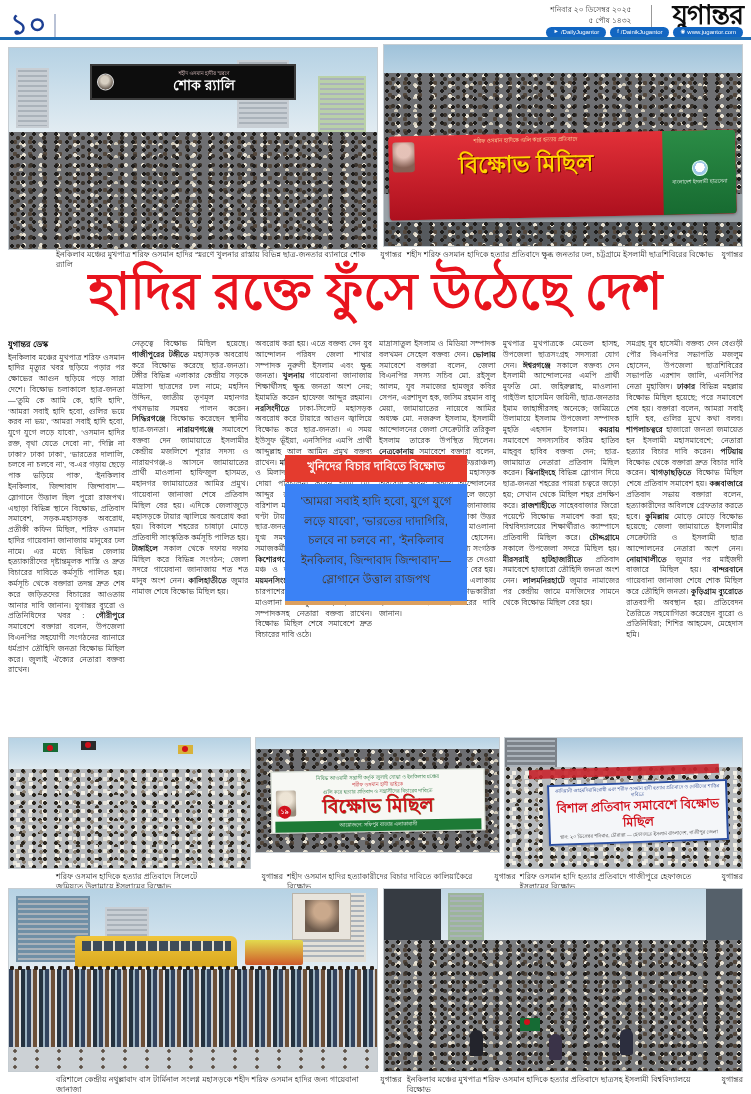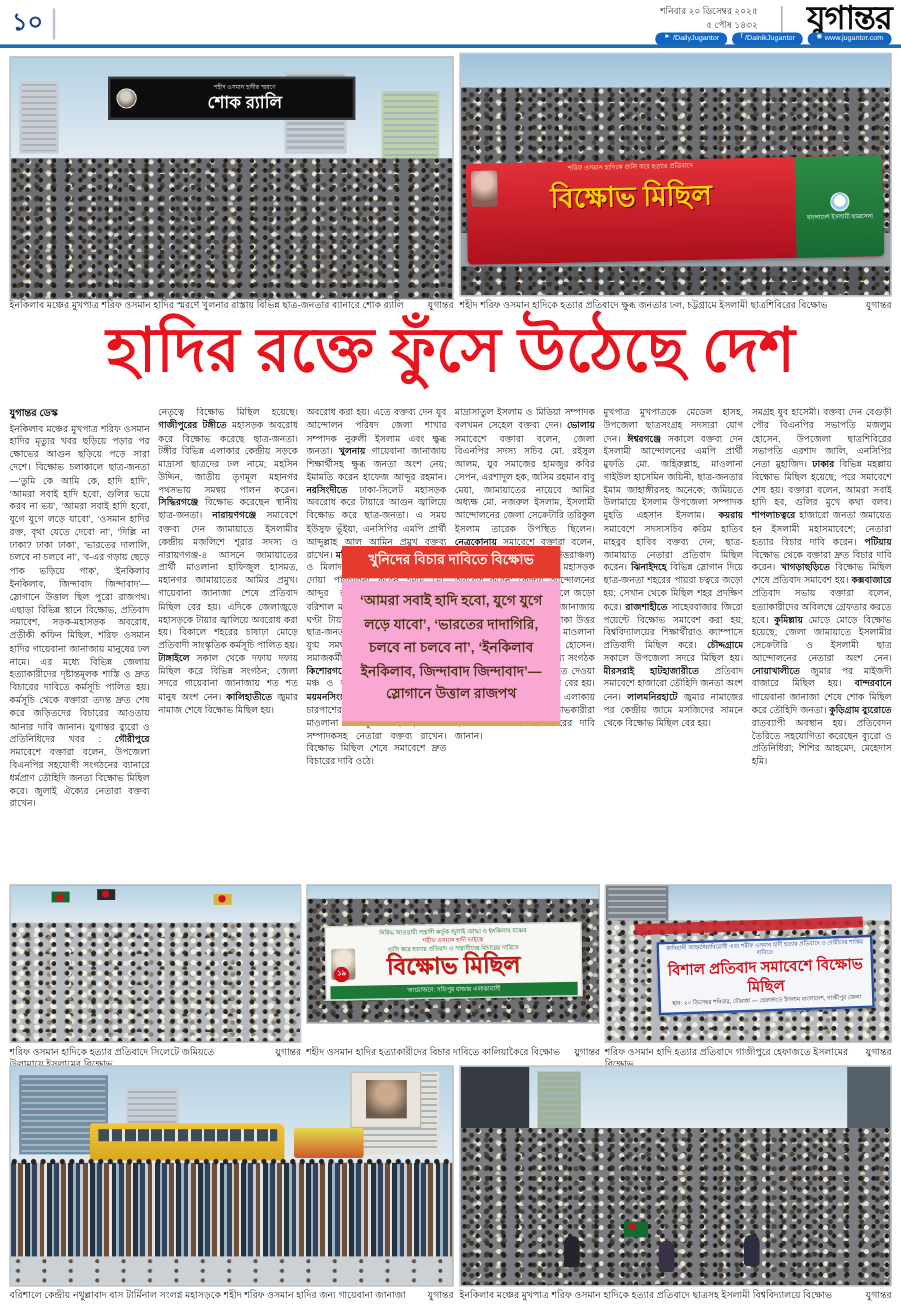--- a/index.html
+++ b/index.html
@@ -2,21 +2,21 @@
 <html><head>
 <meta charset="utf-8">
 <style>
   * { margin:0; padding:0; box-sizing:border-box; }
   html,body { width:751px; }
   body { height:1094px; position:relative; background:#fff; font-family:"Liberation Sans", sans-serif; color:#1c1c1c; overflow:hidden; }
 
   
   .header { position:absolute; top:0; left:0; width:751px; height:36px; }
   .hdr-left { position:absolute; left:10px; top:3px; display:flex; align-items:center; gap:8px; }
-  .pagenum { font-size:20px; font-weight:bold; color:#1c3f93; }
+  .pagenum { font-size:28px; font-weight:bold; color:#1c3f93; }
   .hdr-div { width:2px; height:26px; background:#b9c2d6; }
   .section-box { background:#14265c; color:#fff; font-weight:bold; font-size:22px; line-height:1; padding:4px 18px 7px; border-radius:2px; }
   .hdr-right { position:absolute; right:8px; top:2px; display:flex; align-items:center; gap:20px; }
   .dates { text-align:right; font-size:7.5px; line-height:1.35; color:#333; }
   .hdr-div2 { width:1px; height:22px; background:#999; }
   .logo { font-size:27px; font-weight:900; color:#0d0d0d; letter-spacing:-1px; line-height:1; }
   .badges { position:absolute; right:8px; top:27px; display:flex; gap:4px; }
   .badge { background:#1266c2; color:#fff; font-size:6px; line-height:1; padding:2px 7px 3px; border-radius:7px; display:flex; align-items:center; gap:2px; white-space:nowrap; }
   .badge .ic { font-size:5.5px; }
   .top-rule { position:absolute; top:37px; left:0; width:751px; height:3px; background:#1e6eb5; }
@@ -91,36 +91,36 @@
     background-image:radial-gradient(circle at 6px 4px,#5d5146 1.5px,transparent 1.9px); background-size:22px 8px; }
 
   
   .bldg-dark { position:absolute; background:#363b42; }
   .flag { position:absolute; width:15px; height:9px; background:#166b34; }
   .flag:before { content:""; position:absolute; left:4px; top:1.5px; width:6px; height:6px; border-radius:50%; background:#d2101b; }
   .burqa { position:absolute; width:13px; height:26px; border-radius:6px 6px 2px 2px; background:#23242c; }
 
   
   .cap-row { position:absolute; left:8px; width:735px; display:flex; }
-  .cap { display:flex; justify-content:space-between; align-items:flex-start; font-size:7.8px; line-height:1.25; color:#1a1a1a; }
+  .cap { display:flex; justify-content:space-between; align-items:flex-start; font-size:7.8px; line-height:1.25; color:#1a1a1a;margin-left:48px; }
   .cap .credit { margin-left:6px; white-space:nowrap; color:#1a1a1a; }
 
   
   .headline { position:absolute; top:264px; left:0; width:751px; text-align:center; font-size:51px; font-weight:bold; color:#e8131d; line-height:1.1; }
 
   
   .article { position:absolute; top:339px; left:8px; width:735px; height:394px; display:flex; gap:7px; overflow:hidden; }
   .col { flex:1 1 0; font-size:7.6px; line-height:1.42; text-align:justify; color:#222; overflow:hidden; }
   .col b { font-weight:bold; color:#111; }
   .dateline { font-weight:bold; font-size:8.2px; margin-bottom:2px; color:#000; }
 
   
   .quote-box { position:absolute; left:277px; top:116px; width:182px; }
   .qb-head { background:#e43b2e; color:#fff; font-weight:bold; font-size:11.5px; text-align:center; padding:3px 4px 5px; }
-  .qb-body { margin-top:2px; background:#f9a8d4; border-bottom:4px solid #dda05e; padding:8px 9px 11px; font-size:11.5px; font-weight:bold; text-align:center; line-height:1.7; color:#4a3413; }
+  .qb-body { margin-top:2px; background:#3b82f6; border-bottom:4px solid #dda05e; padding:8px 9px 11px; font-size:11.5px; font-weight:normal; text-align:center; line-height:1.7; color:#4a3413; }
 </style>
 </head>
 <body>
 
 <div class="header">
   <div class="hdr-left">
     <span class="pagenum">১০</span>
     <span class="hdr-div"></span>
   </div>
   <div class="hdr-right">

